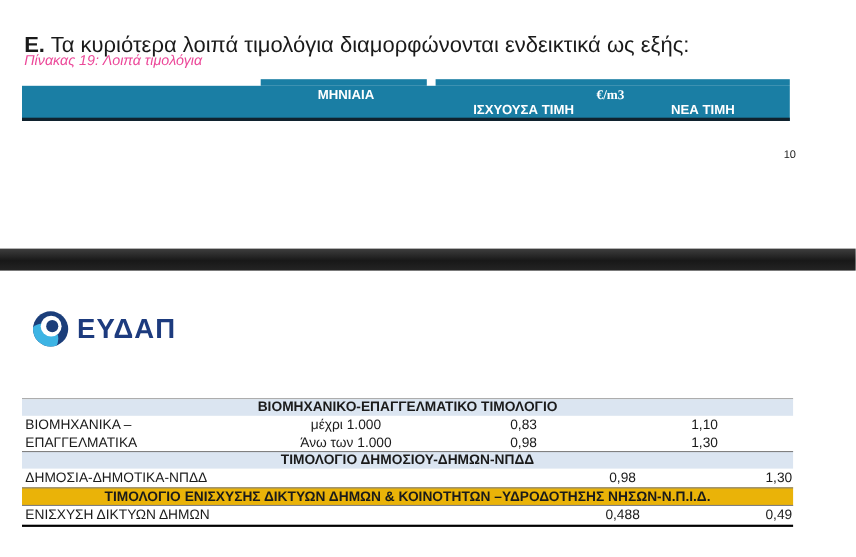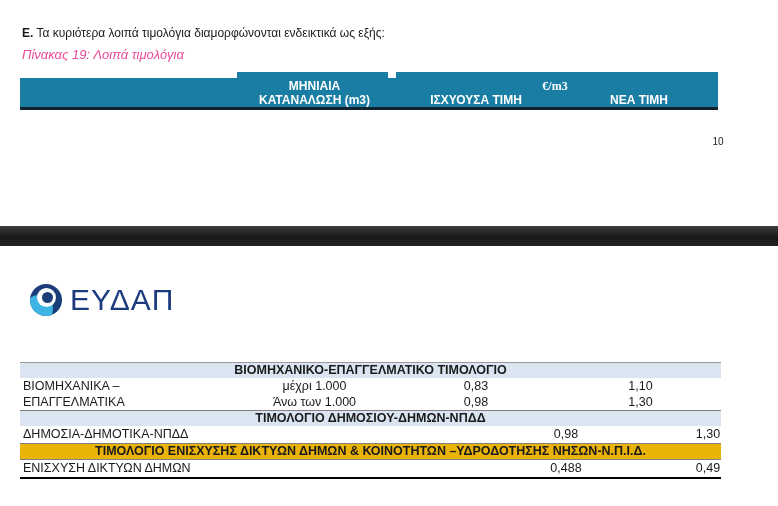--- a/index.html
+++ b/index.html
@@ -2,21 +2,21 @@
 <html><head>
 <meta charset="utf-8">
 <style>
   html,body { margin:0; padding:0; }
   body {
     width:778px; height:506px; background:#ffffff; position:relative;
     font-family:"Liberation Sans", sans-serif; color:#1a1a1a; overflow:hidden;
   }
 
   
-  .intro { position:absolute; left:22px; top:12px; font-size:12px; line-height:18px; }
+  .intro { position:absolute; left:22px; top:12px; font-size:20px; line-height:18px; }
   .intro .b { font-weight:bold; }
 
   .caption { position:absolute; left:22px; top:47px; font-size:13px; font-style:italic; color:#ec4899; }
 
   .rates { position:absolute; left:20px; top:72px; width:698px; }
   .rates .strip { display:flex; height:6px; }
   .rates .strip .sp1 { width:217px; }
   .rates .strip .sp2 { width:151px; background:#1a7ea4; }
   .rates .strip .sp3 { width:8px; }
   .rates .strip .sp4 { flex:1; background:#1a7ea4; }
@@ -38,21 +38,21 @@
     position:absolute; left:0; top:226px; width:778px; height:20px;
     background:linear-gradient(180deg,#3e3e3e 0%,#181818 55%,#242424 100%);
   }
 
   
   .logo { position:absolute; left:30px; top:283px; display:flex; align-items:center; gap:8px; }
   .swirl { position:relative; width:32px; height:32px; border-radius:50%; background:#1b3e7a; overflow:hidden; }
   .swirl .cyan { position:absolute; left:-5px; bottom:-7px; width:28px; height:28px; border-radius:50%; background:#3db4e4; }
   .swirl .white { position:absolute; left:7px; top:4px; width:19px; height:19px; border-radius:50%; background:#ffffff; }
   .swirl .core { position:absolute; left:12px; top:8px; width:11px; height:11px; border-radius:50%; background:#1b3e7a; }
-  .logo-text { font-size:30px; font-weight:normal; color:#1d3b7e; letter-spacing:1px; }
+  .logo-text { font-size:25px; font-weight:bold; color:#1d3b7e; letter-spacing:1px; }
 
   .tariff { position:absolute; left:20px; top:362px; width:701px; font-size:12.5px; border-top:1px solid #9a9a9a; }
   .sec {
     height:15px; line-height:15px; text-align:center; font-weight:bold;
     background:#dbe5f1; white-space:nowrap;
   }
   .sec.accent { background:#eab308; }
   .sec.bt { border-top:1px solid #808080; }
   .sec.bb { border-bottom:1px solid #808080; }
   .trow { display:grid; grid-template-columns:217px 155px 168px 1fr; height:16px; line-height:16px; }
@@ -71,21 +71,20 @@
 <div class="rates">
   <div class="strip">
     <div class="sp1"></div>
     <div class="sp2"></div>
     <div class="sp3"></div>
     <div class="sp4"></div>
   </div>
   <div class="band">
     <div class="cell h-monthly1">ΜΗΝΙΑΙΑ</div>
     <div class="cell h-unit">€/m3</div>
-    <div class="cell h-monthly2">ΚΑΤΑΝΑΛΩΣΗ (m3)</div>
     <div class="cell h-current">ΙΣΧΥΟΥΣΑ ΤΙΜΗ</div>
     <div class="cell h-new">ΝΕΑ ΤΙΜΗ</div>
   </div>
 </div>
 
 <div class="pagenum">10</div>
 
 <div class="separator"></div>
 
 <div class="logo">

